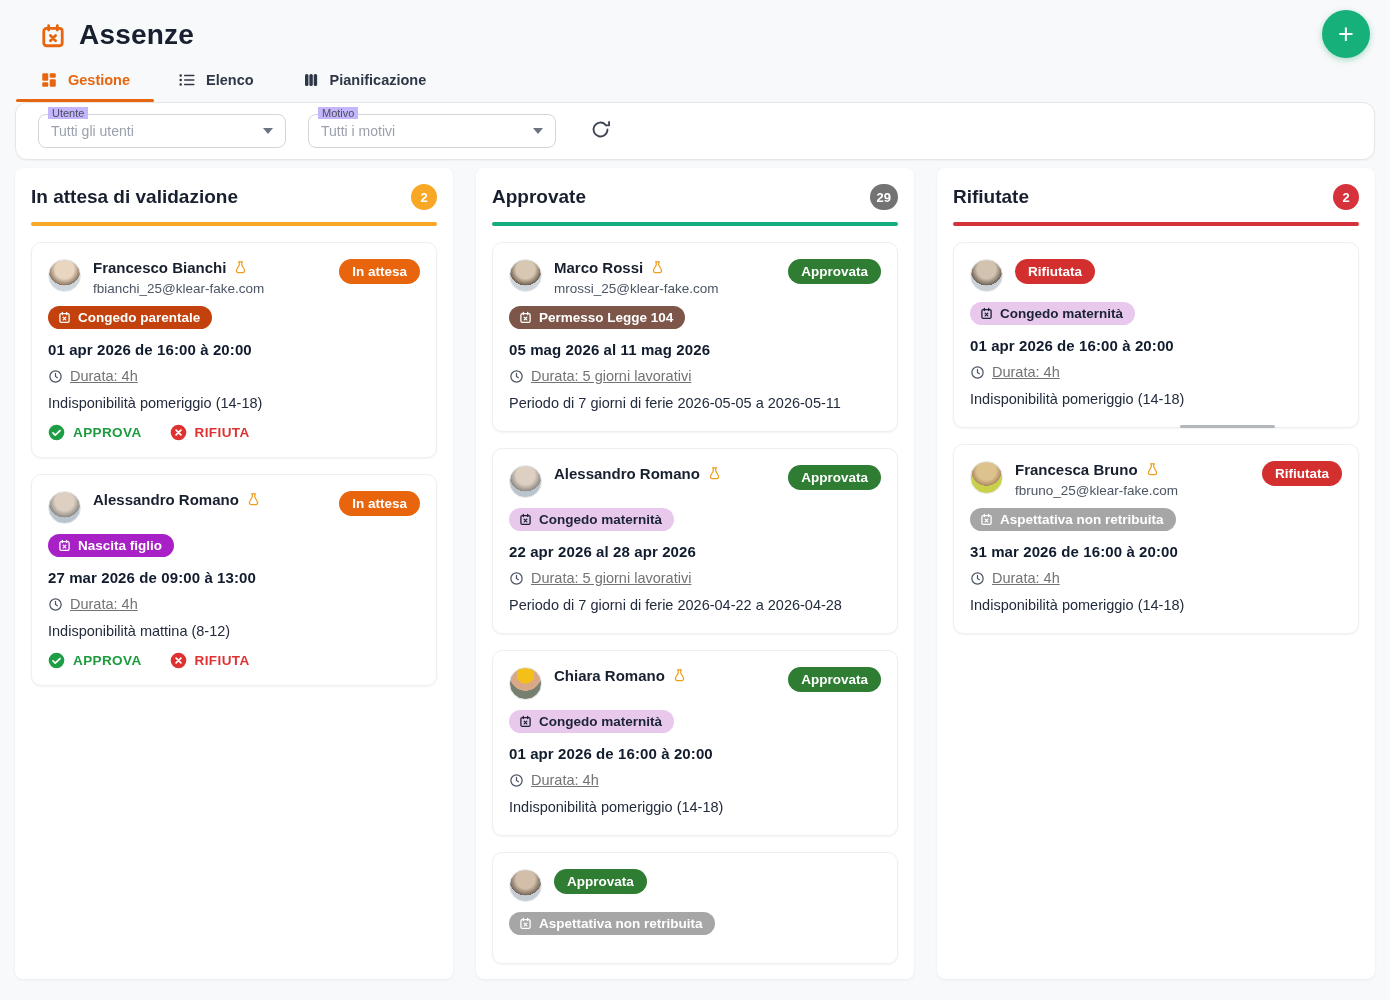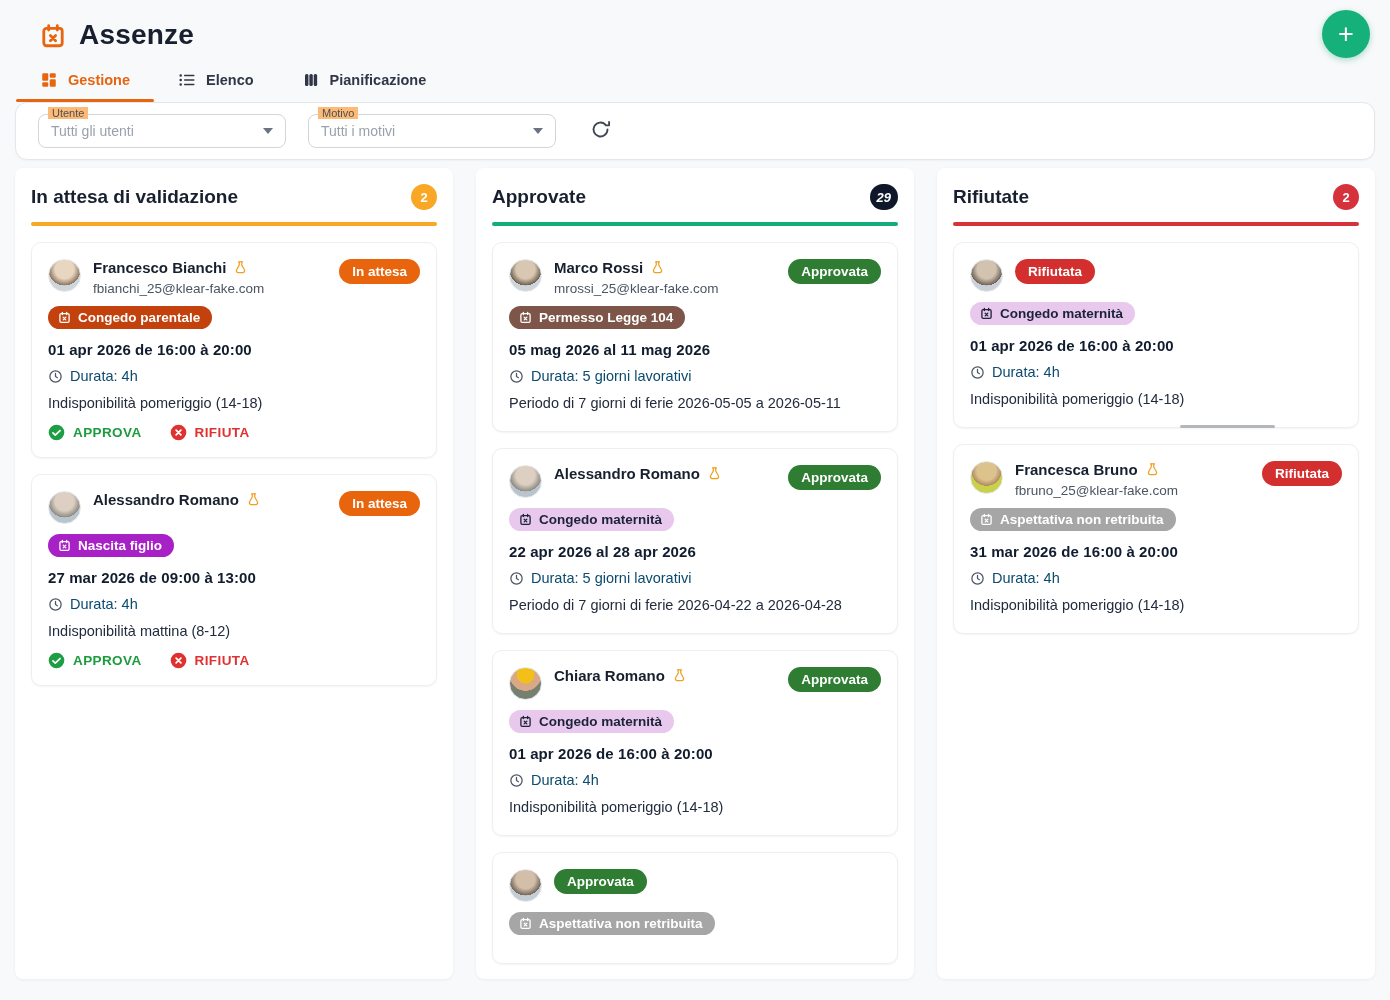--- a/index.html
+++ b/index.html
@@ -24,21 +24,21 @@
   .tab svg { width:18px; height:18px; }
   .tab.active { color:#e8650f; }
   .tab.active::after { content:""; position:absolute; left:0; right:0; bottom:0; height:3px; background:#e8650f; border-radius:3px; }
   
   .filter-panel {
     margin:0 15px; background:#fff; border:1px solid #e4e6ea; border-radius:12px;
     height:58px; display:flex; align-items:center; gap:22px; padding:0 22px;
     box-shadow:0 1px 2px rgba(16,24,40,.04);
   }
   .field { position:relative; width:248px; height:34px; border:1px solid #d2d6db; border-radius:8px; display:flex; align-items:center; padding:0 12px; background:#fff; cursor:pointer; }
-  .field-label { position:absolute; top:-8px; left:9px; background:#fdba74; padding:0 4px; font-size:11px; color:#49505c; }
+  .field-label { position:absolute; top:-8px; left:9px; background:#c4b5fd; padding:0 4px; font-size:11px; color:#49505c; }
   .field-value { flex:1; font-size:14px; color:#9aa1ac; }
   .caret { width:0; height:0; border-left:5px solid transparent; border-right:5px solid transparent; border-top:6px solid #6b7280; }
   .refresh-btn { background:none; border:none; cursor:pointer; color:#3f4653; width:28px; height:28px; margin-left:8px; }
   .refresh-btn svg { width:21px; height:21px; }
   
   .board { display:flex; gap:23px; margin:8px 15px 0; }
   .column { flex:1; background:#fff; border-radius:8px; padding:16px; height:811px; overflow:hidden; box-shadow:0 1px 3px rgba(16,24,40,.06); }
   .col-head { display:flex; align-items:center; justify-content:space-between; }
   .col-title { font-size:19px; font-weight:800; color:#18202f; }
   .col-badge { min-width:26px; height:26px; border-radius:13px; padding:0 7px; color:#fff; font-size:13px; font-weight:700; display:flex; align-items:center; justify-content:center; }
@@ -49,21 +49,21 @@
   .avatar { width:33px; height:33px; border-radius:50%; border:1px solid #e3e6e9; flex:none; }
   .who { flex:1; min-width:0; }
   .name-line { display:flex; align-items:center; gap:7px; }
   .emp-name { font-size:15px; font-weight:700; color:#18202f; }
   .flask { width:15px; height:15px; color:#f0a020; flex:none; }
   .emp-email { font-size:13.5px; color:#4b5563; margin-top:5px; }
   .status-pill { color:#fff; font-size:13.5px; font-weight:600; border-radius:999px; padding:5px 13px; flex:none; }
   .reason-pill { display:inline-flex; align-items:center; gap:7px; border-radius:999px; padding:4px 12px 4px 10px; font-size:13.5px; font-weight:700; margin-bottom:12px; }
   .reason-pill svg { width:13px; height:13px; }
   .date-range { font-size:15px; font-weight:700; color:#111c2e; margin-bottom:10px; letter-spacing:.1px; }
-  .dur-row { display:flex; align-items:center; gap:7px; font-size:14.5px; color:#0c4a6e; margin-bottom:11px; }
+  .dur-row { display:flex; align-items:center; gap:7px; font-size:14.5px; color:#737373; margin-bottom:11px;text-decoration:underline; }
   .dur-row svg { width:15px; height:15px; color:#4b5563; flex:none; }
   .desc { font-size:14.5px; color:#232c3d; margin-bottom:4px; }
   .actions { display:flex; align-items:center; gap:28px; margin-top:13px; }
   .act-btn { display:flex; align-items:center; gap:8px; background:none; border:none; cursor:pointer; font-family:inherit; font-size:13.5px; font-weight:700; letter-spacing:.4px; }
   .act-btn svg { width:17px; height:17px; }
   .approve { color:#1d9b3e; }
   .reject { color:#e03131; }
   .card-scrollbar { position:absolute; bottom:-1px; left:56%; width:95px; height:3px; border-radius:2px; background:#b3b6ba; }
   
   .av1 { background:radial-gradient(circle at 50% 30%, #e9d6c1 0 35%, #8a7560 60%, #cfd6db 61%); }
@@ -241,21 +241,21 @@
         <span>RIFIUTA</span>
       </button>
     </div>
     
   </article>
       </div>
   </section>
     <section class="column">
     <div class="col-head">
       <h2 class="col-title">Approvate</h2>
-      <span class="col-badge" style="background: #0f172a; font-style: italic;">29</span>
+      <span class="col-badge" style="background: #737373;">29</span>
     </div>
     <div class="col-bar" style="background: rgb(19, 172, 124);"></div>
     <div>
         <article class="card">
     <div class="card-top">
       <div class="avatar av3"></div>
       <div class="who">
         <div class="name-line">
           <span class="emp-name">Marco Rossi</span>
           <svg class="flask" viewBox="0 0 24 24" fill="none" stroke="currentColor" stroke-width="2" stroke-linecap="round" stroke-linejoin="round">

